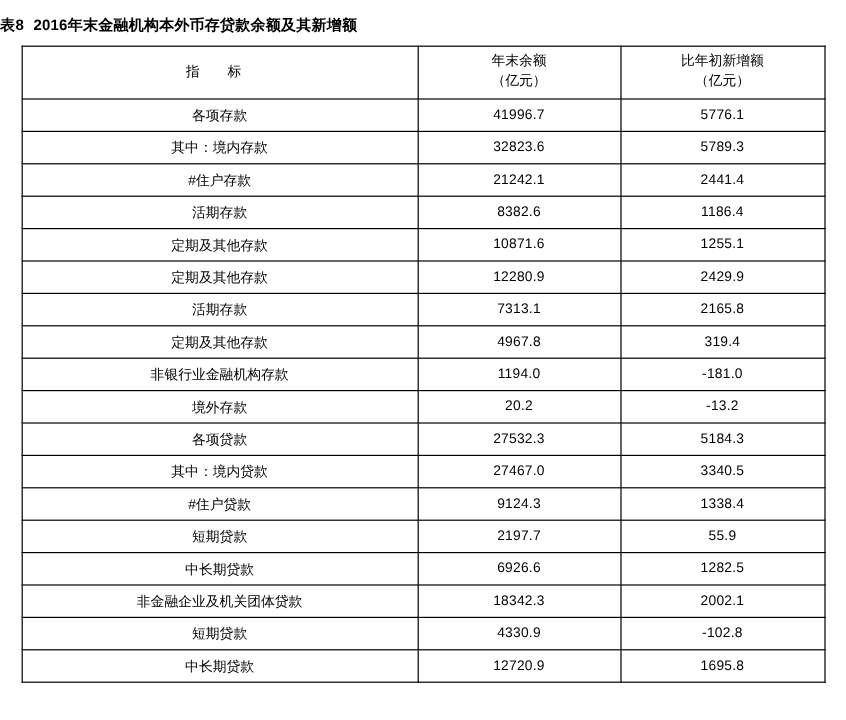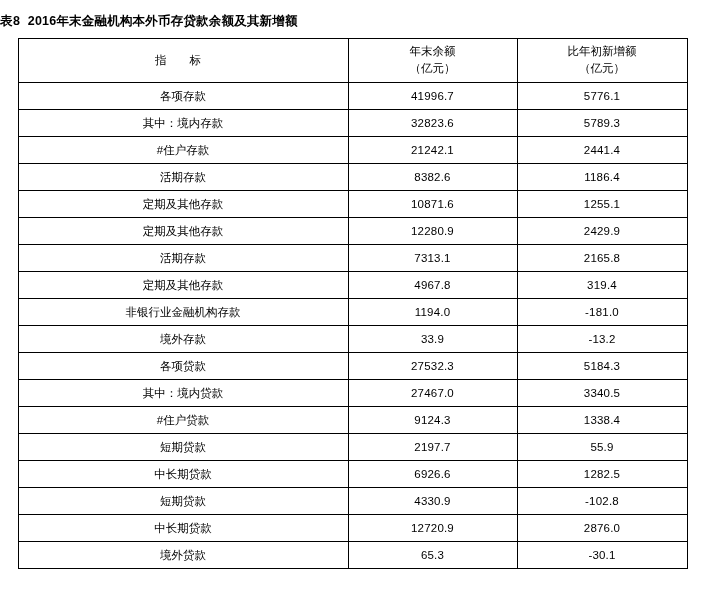--- a/index.html
+++ b/index.html
@@ -152,21 +152,21 @@
           <td class="num">4967.8</td>
           <td class="num">319.4</td>
         </tr>
         <tr>
           <td class="label ind1">非银行业金融机构存款</td>
           <td class="num">1194.0</td>
           <td class="num">-181.0</td>
         </tr>
         <tr>
           <td class="label ind0">境外存款</td>
-          <td class="num">33.9</td>
+          <td class="num">20.2</td>
           <td class="num">-13.2</td>
         </tr>
         <tr>
           <td class="label ind0">各项贷款</td>
           <td class="num">27532.3</td>
           <td class="num">5184.3</td>
         </tr>
         <tr>
           <td class="label ind0">其中：境内贷款</td>
           <td class="num">27467.0</td>
@@ -181,30 +181,30 @@
           <td class="label ind3">短期贷款</td>
           <td class="num">2197.7</td>
           <td class="num">55.9</td>
         </tr>
         <tr>
           <td class="label ind3">中长期贷款</td>
           <td class="num">6926.6</td>
           <td class="num">1282.5</td>
         </tr>
         <tr>
+          <td class="label ind1">非金融企业及机关团体贷款</td>
+          <td class="num">18342.3</td>
+          <td class="num">2002.1</td>
+        </tr>
+        <tr>
           <td class="label ind3">短期贷款</td>
           <td class="num">4330.9</td>
           <td class="num">-102.8</td>
         </tr>
         <tr>
           <td class="label ind3">中长期贷款</td>
           <td class="num">12720.9</td>
-          <td class="num">2876.0</td>
-        </tr>
-        <tr>
-          <td class="label ind0">境外贷款</td>
-          <td class="num">65.3</td>
-          <td class="num">-30.1</td>
+          <td class="num">1695.8</td>
         </tr>
       </tbody>
   </table>
 
 </div>
 
 </body></html>

